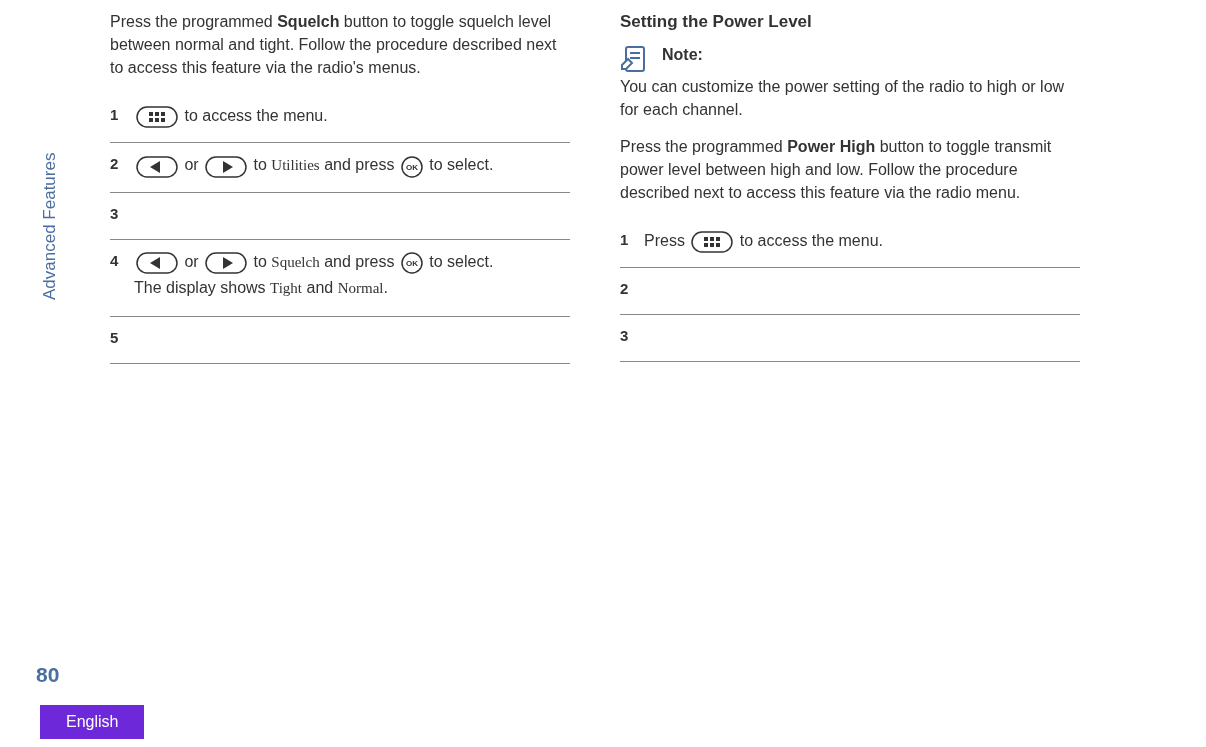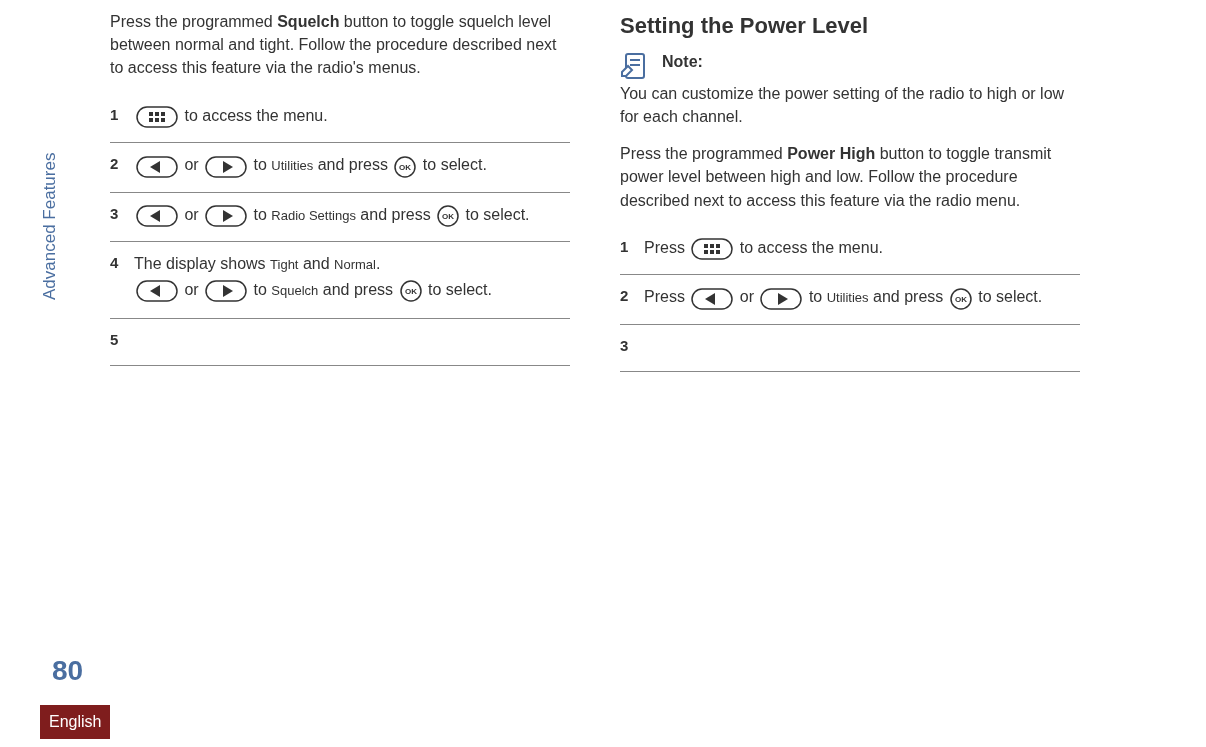--- a/index.html
+++ b/index.html
@@ -29,23 +29,23 @@
   .step-num {
     font-weight: bold;
     width: 24px;
     flex-shrink: 0;
     font-size: 15px;
   }
   .step-body {
     flex: 1;
   }
   .step-body p { margin-bottom: 2px; }
-  .mono { font-family: Liberation Sans, sans-serif; font-size: 13px; }
+  .mono { font-family: Liberation Serif, serif; font-size: 15px; }
   .bold { font-weight: bold; }
-  .heading { font-weight: bold; font-size: 22px; margin-bottom: 8px; }
+  .heading { font-weight: bold; font-size: 17px; margin-bottom: 8px; }
   .intro { margin-bottom: 14px; }
   .note-row {
     display: flex;
     gap: 12px;
     margin-bottom: 0;
     align-items: flex-start;
   }
   .note-icon {
     width: 30px;
     height: 30px;
@@ -57,33 +57,33 @@
     position: absolute;
     left: 40px;
     top: 300px;
     transform: rotate(-90deg);
     transform-origin: left top;
     color: #4a6ea0;
     font-size: 17px;
   }
   .pagenum {
     position: absolute;
-    left: 52px;
+    left: 36px;
     bottom: 60px;
     color: #4a6ea0;
-    font-size: 28px;
+    font-size: 21px;
     font-weight: bold;
   }
   .lang-tab {
     position: absolute;
     left: 40px;
     bottom: 8px;
-    background: #7f1d1d;
+    background: #6d28d9;
     color: #fff;
-    padding: 8px 9px;
+    padding: 8px 26px;
     font-size: 16px;
   }
   .btn-icon {
     display: inline-block;
     vertical-align: middle;
     margin: 0 2px;
   }
   svg { display: inline-block; vertical-align: middle; }
 </style>
 </head>
@@ -144,46 +144,37 @@
             </svg></span><span> or </span><span class="btn-icon"><svg width="42" height="22">
               <use href="#right-btn"></use>
             </svg></span><span> to </span><span class="mono">Utilities</span><span> and press </span><span class="btn-icon"><svg width="22" height="22">
               <use href="#ok-btn"></use>
             </svg></span><span> to select.</span>
       </div>
     </div>
 
     <div class="step">
       <div class="step-num">3</div>
-      <div class="step-body">
-        <span class="btn-icon"><svg width="42" height="22">
-              <use href="#left-btn"></use>
-            </svg></span><span> or </span><span class="btn-icon"><svg width="42" height="22">
-              <use href="#right-btn"></use>
-            </svg></span><span> to </span><span class="mono">Radio Settings</span><span> and press </span><span class="btn-icon"><svg width="22" height="22">
-              <use href="#ok-btn"></use>
-            </svg></span><span> to select.</span>
-      </div>
     </div>
 
     <div class="step">
       <div class="step-num">4</div>
       <div class="step-body">
-        <p>
-        <span>The display shows </span><span class="mono">Tight</span><span> and </span><span class="mono">Normal</span><span>.</span>
-        </p>
         <p>
         <span class="btn-icon"><svg width="42" height="22">
                 <use href="#left-btn"></use>
               </svg></span><span> or </span><span class="btn-icon"><svg width="42" height="22">
                 <use href="#right-btn"></use>
               </svg></span><span> to </span><span class="mono">Squelch</span><span> and press </span><span class="btn-icon"><svg width="22" height="22">
                 <use href="#ok-btn"></use>
               </svg></span><span> to select.</span>
         </p>
+        <p>
+        <span>The display shows </span><span class="mono">Tight</span><span> and </span><span class="mono">Normal</span><span>.</span>
+        </p>
       </div>
     </div>
 
     <div class="step">
       <div class="step-num">5</div>
       <div class="step-body">
       </div>
     </div>
   </div>
 
@@ -210,29 +201,20 @@
       <div class="step-num">1</div>
       <div class="step-body">
         <span>Press </span><span class="btn-icon"><svg width="42" height="22">
               <use href="#menu-btn"></use>
             </svg></span><span> to access the menu.</span>
       </div>
     </div>
 
     <div class="step">
       <div class="step-num">2</div>
-      <div class="step-body">
-        <span>Press </span><span class="btn-icon"><svg width="42" height="22">
-              <use href="#left-btn"></use>
-            </svg></span><span> or </span><span class="btn-icon"><svg width="42" height="22">
-              <use href="#right-btn"></use>
-            </svg></span><span> to </span><span class="mono">Utilities</span><span> and press </span><span class="btn-icon"><svg width="22" height="22">
-              <use href="#ok-btn"></use>
-            </svg></span><span> to select.</span>
-      </div>
     </div>
 
     <div class="step">
       <div class="step-num">3</div>
     </div>
   </div>
 </div>
 
 <div class="sideways">Advanced Features</div>
 <div class="pagenum">80</div>

